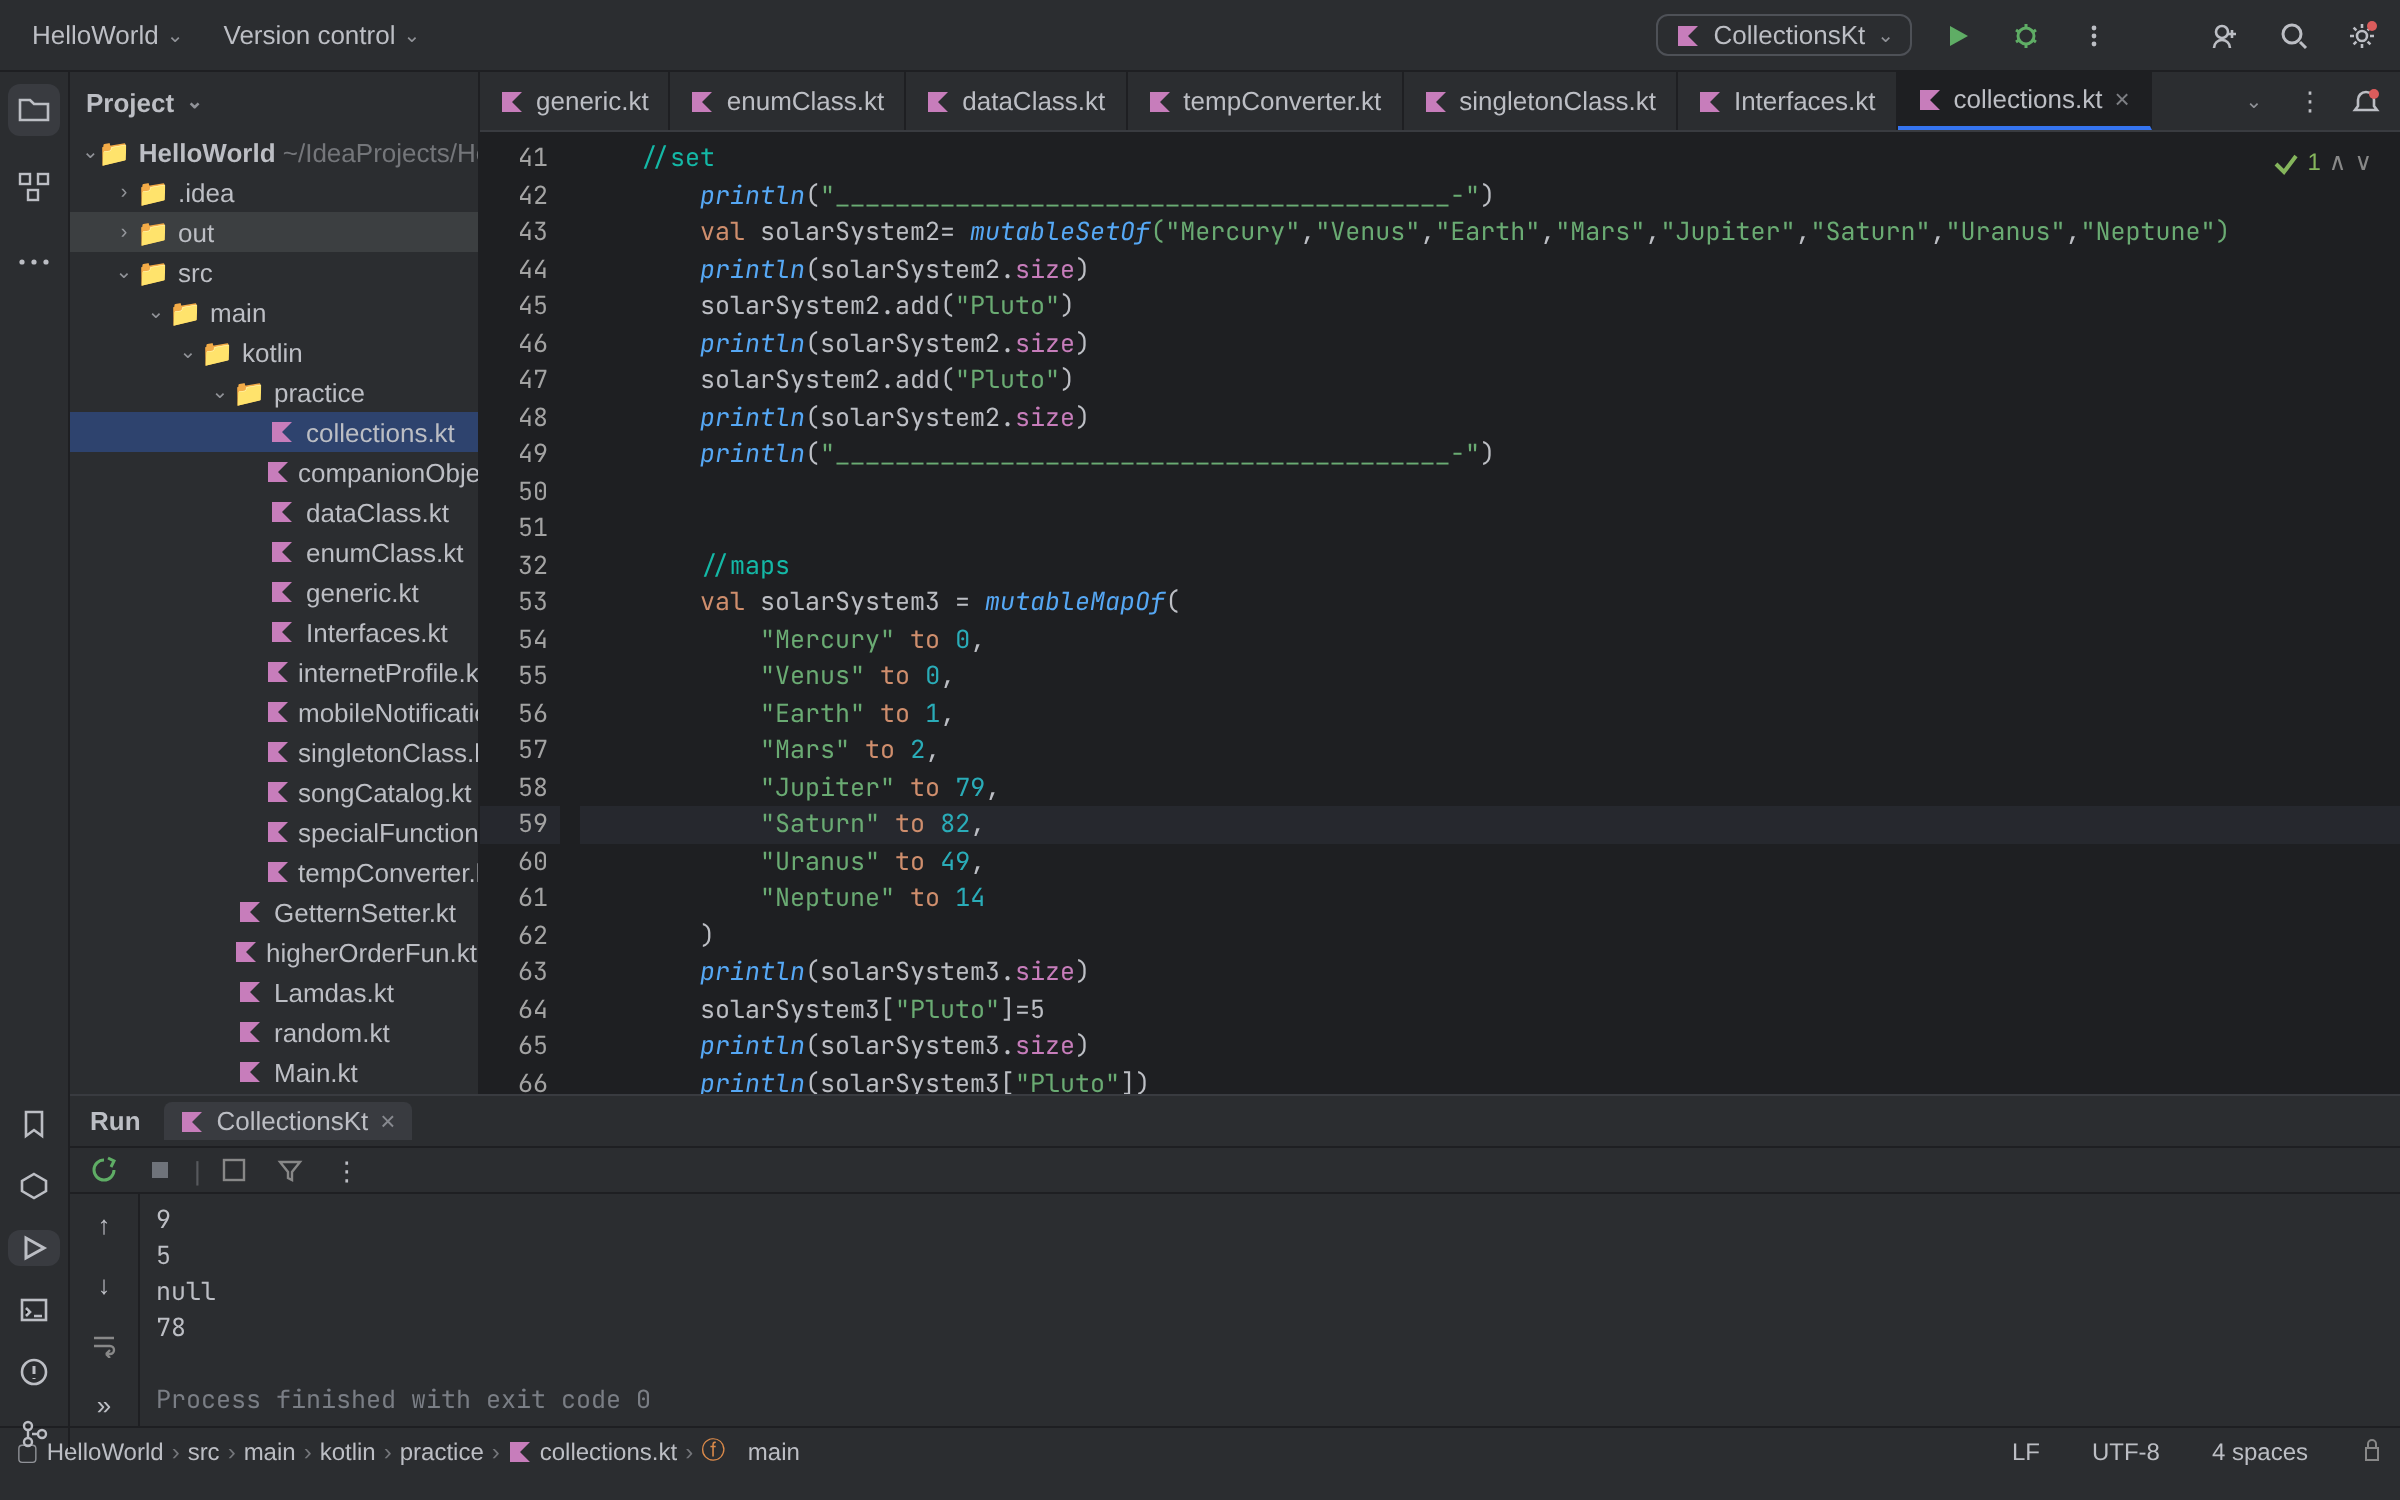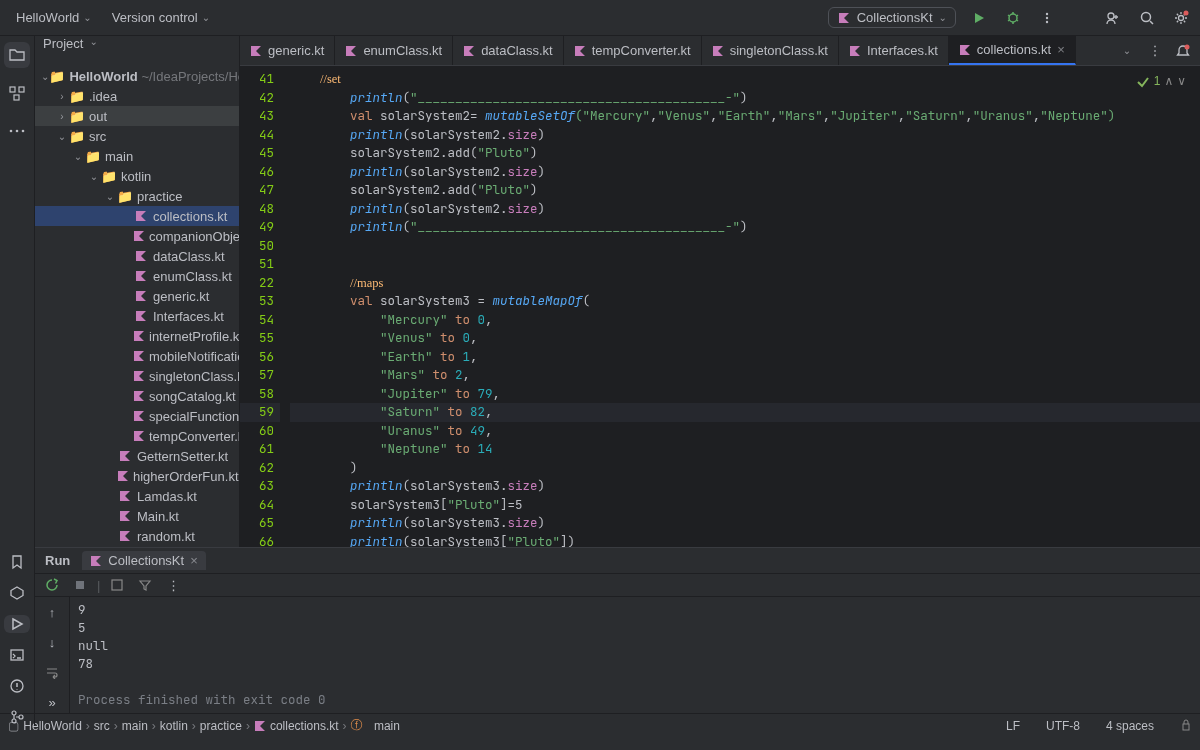--- a/index.html
+++ b/index.html
@@ -9,35 +9,35 @@
 .top-btn { padding: 4px 8px; display: flex; align-items: center; gap: 4px; border-radius: 4px; cursor: pointer; }
 .chev { font-size: 10px; opacity: .7; }
 .top-right { margin-left: auto; display: flex; gap: 12px; align-items: center; }
 .icon-btn { width: 22px; height: 22px; display: flex; align-items: center; justify-content: center; cursor: pointer; border-radius: 4px; }
 .run-cfg { border: 1px solid #4e5157; border-radius: 6px; padding: 2px 8px; display: flex; align-items: center; gap: 6px; }
 .main-row { display: flex; height: 511px; }
 .left-rail { width: 35px; background: #2b2d30; border-right: 1px solid #1e1f22; display: flex; flex-direction: column; align-items: center; padding-top: 6px; gap: 12px; }
 .rail-icon { width: 26px; height: 26px; display: flex; align-items: center; justify-content: center; border-radius: 6px; cursor: pointer; }
 .rail-icon.active { background: #393b40; }
 .project-panel { width: 205px; background: #2b2d30; border-right: 1px solid #1e1f22; overflow: hidden; }
-.project-head { height: 30px; display: flex; align-items: flex-start; padding: 0 8px; font-weight: 400; gap: 6px; }
+.project-head { height: 30px; display: flex; align-items: center; padding: 0 8px; font-weight: 700; gap: 6px; }
 .tree { font-size: 13px; }
 .tree-row { height: 20px; display: flex; align-items: center; white-space: nowrap; cursor: pointer; padding-right: 4px; }
 .tree-row.sel { background: #2e436e; }
 .arrow { width: 14px; text-align: center; font-size: 10px; opacity: .7; }
 .folder-ico { width: 16px; margin-right: 4px; display: inline-flex; align-items: center; justify-content: center; }
 .editor-area { flex: 1; display: flex; flex-direction: column; background: #1e1f22; min-width: 0; }
 .tabs { height: 30px; display: flex; align-items: stretch; border-bottom: 1px solid #393b40; overflow: hidden; background: #2b2d30; }
 .tab { padding: 0 10px; display: flex; align-items: center; gap: 6px; cursor: pointer; border-right: 1px solid #1e1f22; font-size: 13px; }
 .tab.active { background: #1e1f22; border-bottom: 2px solid #3574f0; }
 .tab-more { margin-left: auto; display: flex; align-items: center; gap: 6px; padding-right: 6px; }
 .code-wrap { flex: 1; display: flex; overflow: hidden; }
-.gutter { width: 40px; text-align: right; padding-top: 4px; color: #84cc16; font-family: "JetBrains Mono", Consolas, monospace; font-size: 12.5px; line-height: 18.5px; }
+.gutter { width: 40px; text-align: right; padding-top: 4px; color: #a3a3a3; font-family: "JetBrains Mono", Consolas, monospace; font-size: 12.5px; line-height: 18.5px; }
 .code { flex: 1; padding-top: 4px; padding-left: 10px; font-family: "JetBrains Mono", Consolas, monospace; font-size: 12.5px; line-height: 18.5px; white-space: pre; color: #bcbec4; overflow: hidden; }
-.c-comment { color: #fdba74; font-family: Liberation Serif, serif; }
+.c-comment { color: #14b8a6; }
 .c-kw { color: #cf8e6d; }
 .c-fn { color: #56a8f5; font-style: italic; }
 .c-str { color: #6aab73; }
 .c-num { color: #2aacb8; }
 .c-prop { color: #c77dbb; }
 .code-indicator { position: absolute; right: 14px; top: 74px; display: flex; align-items: center; gap: 4px; font-size: 12px; color: #85b55c; }
 .curline { background: #26282e; display: inline-block; min-width: 100%; }
 .run-panel { border-top: 1px solid #393b40; height: 166px; display: flex; background: #2b2d30; }
 .run-head { height: 30px; display: flex; align-items: center; gap: 12px; border-bottom: 1px solid #1e1f22; padding-left: 10px; }
 .run-head .rh-title { font-weight: 600; }
@@ -296,29 +296,29 @@
             </svg>
           </span>
           <span>Lamdas.kt</span>
         </div>
       <div class="tree-row" style="padding-left:82px">
           <span class="folder-ico">
             <svg width="12" height="12">
               <path d="M1 1h10L6 6l5 5H1z" fill="#c77dbb"></path>
             </svg>
           </span>
+          <span>random.kt</span>
+        </div>
+      <div class="tree-row" style="padding-left:82px">
+          <span class="folder-ico">
+            <svg width="12" height="12">
+              <path d="M1 1h10L6 6l5 5H1z" fill="#c77dbb"></path>
+            </svg>
+          </span>
           <span>Main.kt</span>
-        </div>
-      <div class="tree-row" style="padding-left:82px">
-          <span class="folder-ico">
-            <svg width="12" height="12">
-              <path d="M1 1h10L6 6l5 5H1z" fill="#c77dbb"></path>
-            </svg>
-          </span>
-          <span>random.kt</span>
         </div>
     </div>
   </div>
 
   <div class="editor-area">
     <div class="tabs">
       <div class="tab">
           <svg width="12" height="12">
             <path d="M1 1h10L6 6l5 5H1z" fill="#c77dbb"></path>
           </svg>
@@ -386,21 +386,21 @@
           <div style="padding-right:6px">42</div>
           <div style="padding-right:6px">43</div>
           <div style="padding-right:6px">44</div>
           <div style="padding-right:6px">45</div>
           <div style="padding-right:6px">46</div>
           <div style="padding-right:6px">47</div>
           <div style="padding-right:6px">48</div>
           <div style="padding-right:6px">49</div>
           <div style="padding-right:6px">50</div>
           <div style="padding-right:6px">51</div>
-          <div style="padding-right:6px">22</div>
+          <div style="padding-right:6px">32</div>
           <div style="padding-right:6px">53</div>
           <div style="padding-right:6px">54</div>
           <div style="padding-right:6px">55</div>
           <div style="padding-right:6px">56</div>
           <div style="padding-right:6px">57</div>
           <div style="padding-right:6px">58</div>
           <div style="background:#26282e;padding-right:6px">59</div>
           <div style="padding-right:6px">60</div>
           <div style="padding-right:6px">61</div>
           <div style="padding-right:6px">62</div>

